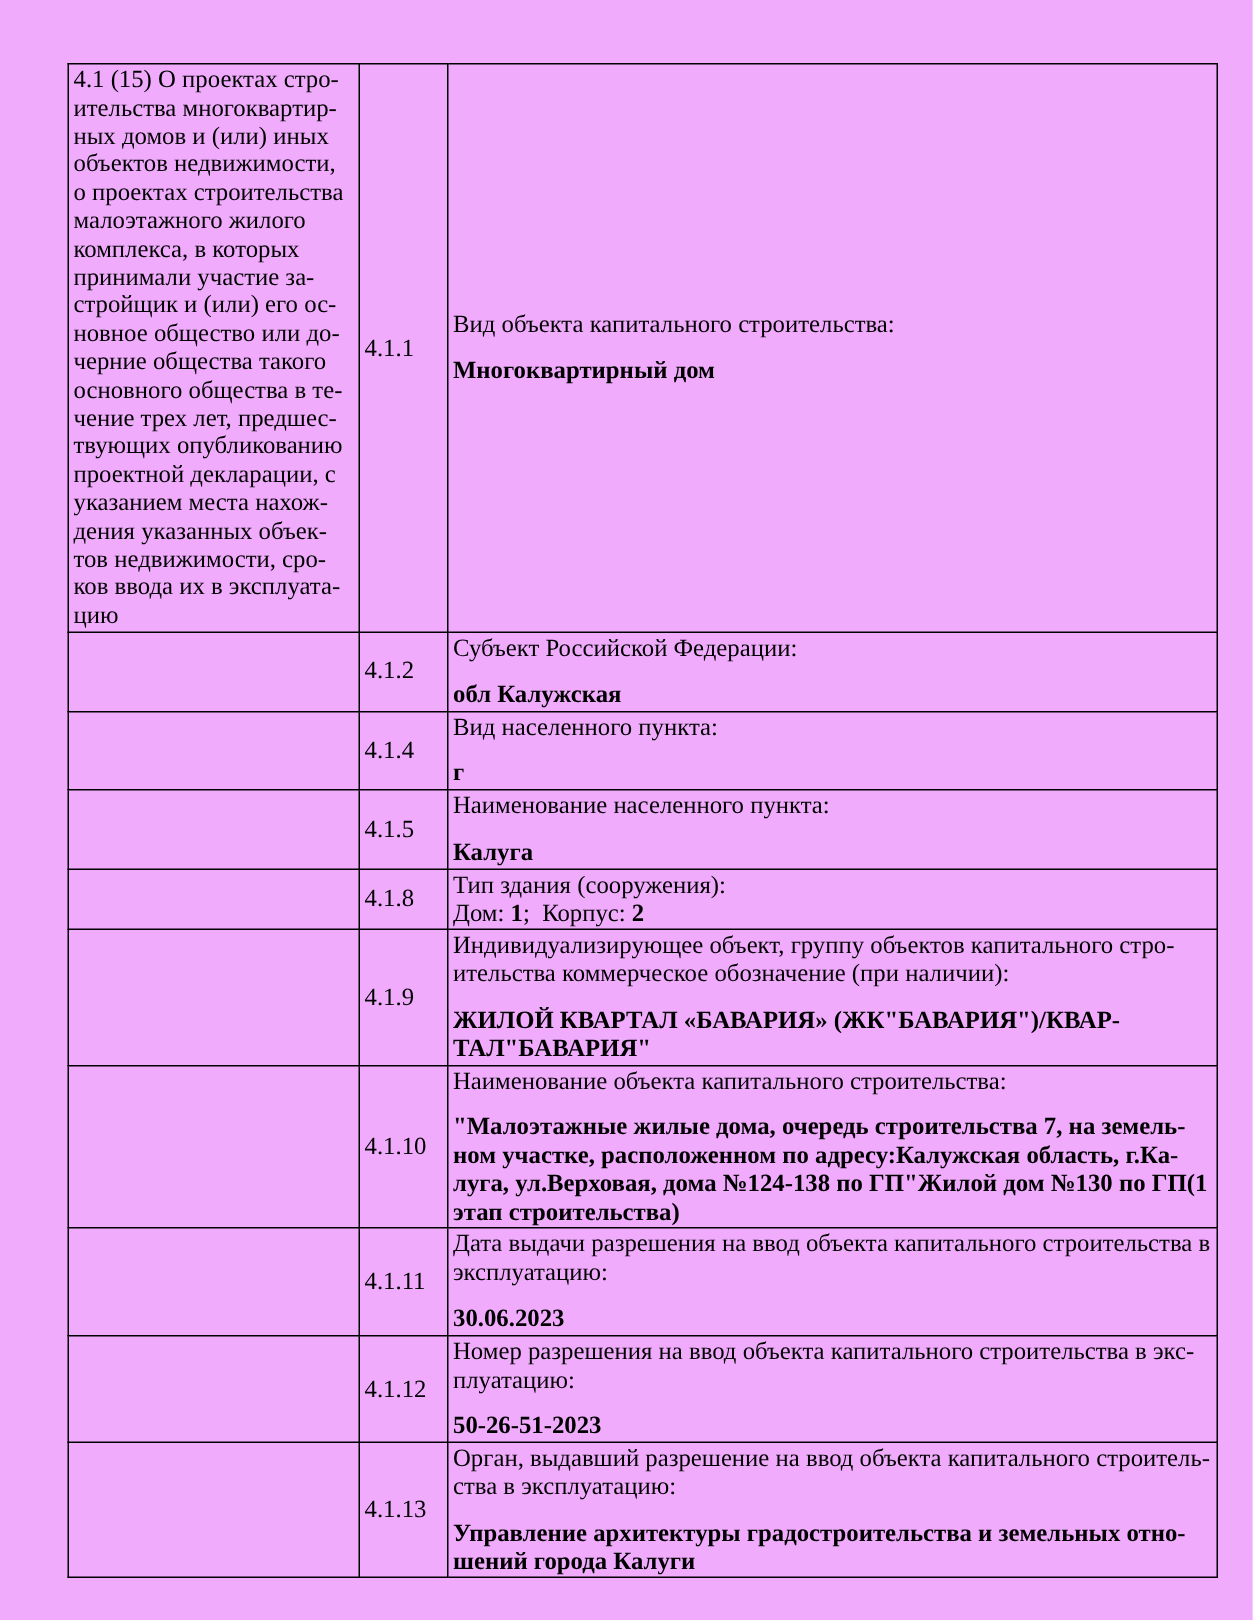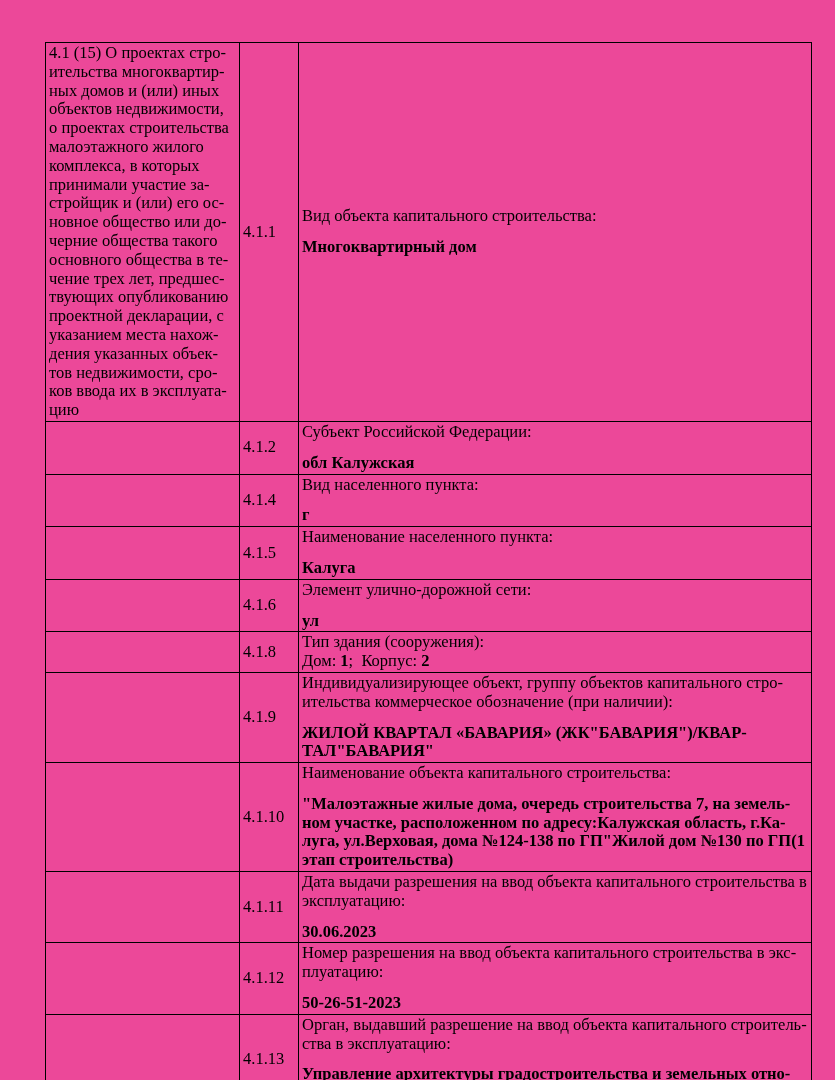--- a/index.html
+++ b/index.html
@@ -7,21 +7,21 @@
     padding: 0;
     background: #ffffff;
     color: #000000;
     font-family: "Liberation Serif", "DejaVu Serif", serif;
   }
   .page {
     width: 835px;
     height: 1080px;
     box-sizing: border-box;
     padding: 42px 0 0 45px;
-    background: #ec4899;
+    background: #f0abfc;
   }
   table.decl {
     border-collapse: collapse;
     table-layout: fixed;
     width: 745px;
   }
   table.decl td {
     border: 1px solid #000000;
     font-size: 16.5px;
     line-height: 1.14;
@@ -68,25 +68,20 @@
           <td class="num">4.1.4</td>
           <td class="content"><div>Вид населенного пункта:</div><div class="value">г</div></td>
         </tr>
         <tr>
           <td class="left"></td>
           <td class="num">4.1.5</td>
           <td class="content"><div>Наименование населенного пункта:</div><div class="value">Калуга</div></td>
         </tr>
         <tr>
           <td class="left"></td>
-          <td class="num">4.1.6</td>
-          <td class="content"><div>Элемент улично-дорожной сети:</div><div class="value">ул</div></td>
-        </tr>
-        <tr>
-          <td class="left"></td>
           <td class="num">4.1.8</td>
           <td class="content"><div>Тип здания (сооружения):</div><div><span>Дом: </span><span class="value-bold">1</span><span>;  Корпус: </span><span class="value-bold">2</span></div></td>
         </tr>
         <tr>
           <td class="left"></td>
           <td class="num">4.1.9</td>
           <td class="content"><div>Индивидуализирующее объект, группу объектов капитального стро-ительства коммерческое обозначение (при наличии):</div><div class="value">ЖИЛОЙ КВАРТАЛ «БАВАРИЯ» (ЖК"БАВАРИЯ")/КВАР-ТАЛ"БАВАРИЯ"</div></td>
         </tr>
         <tr>
           <td class="left"></td>

